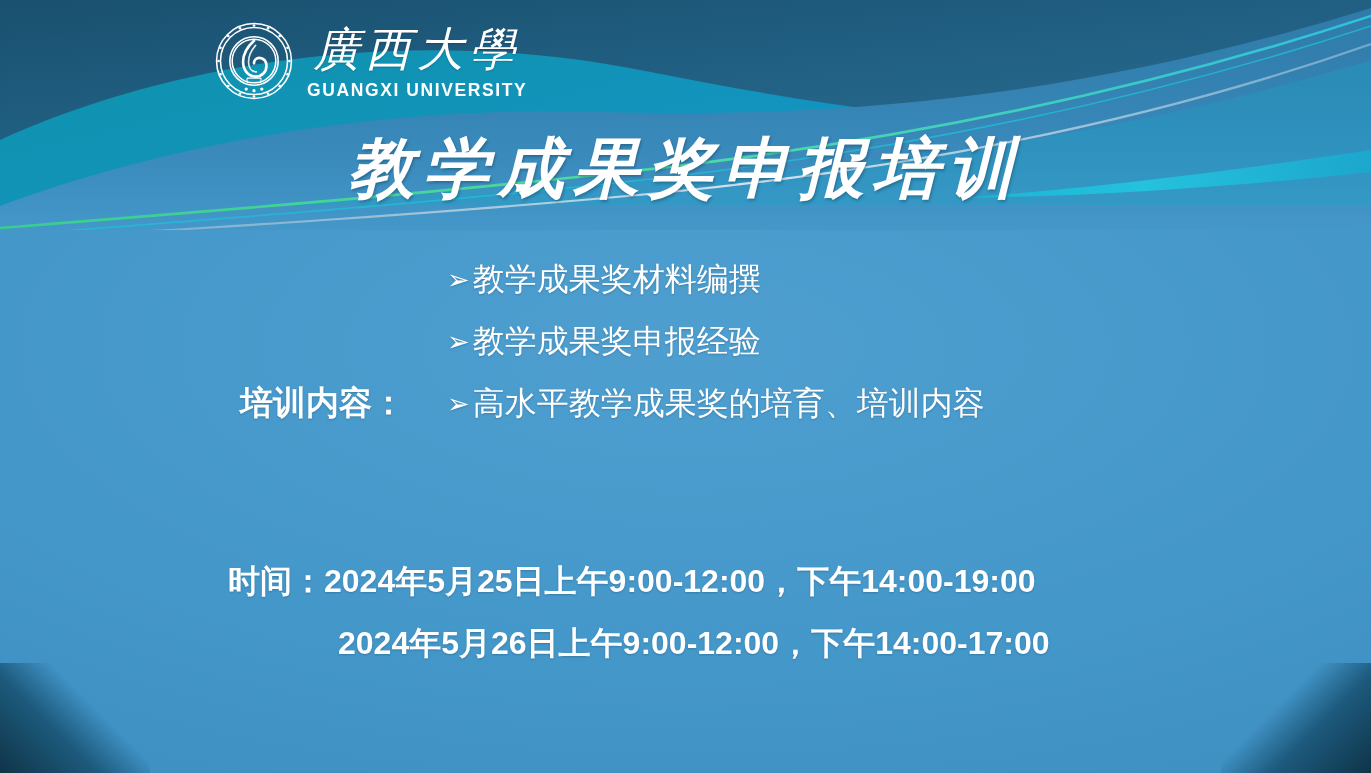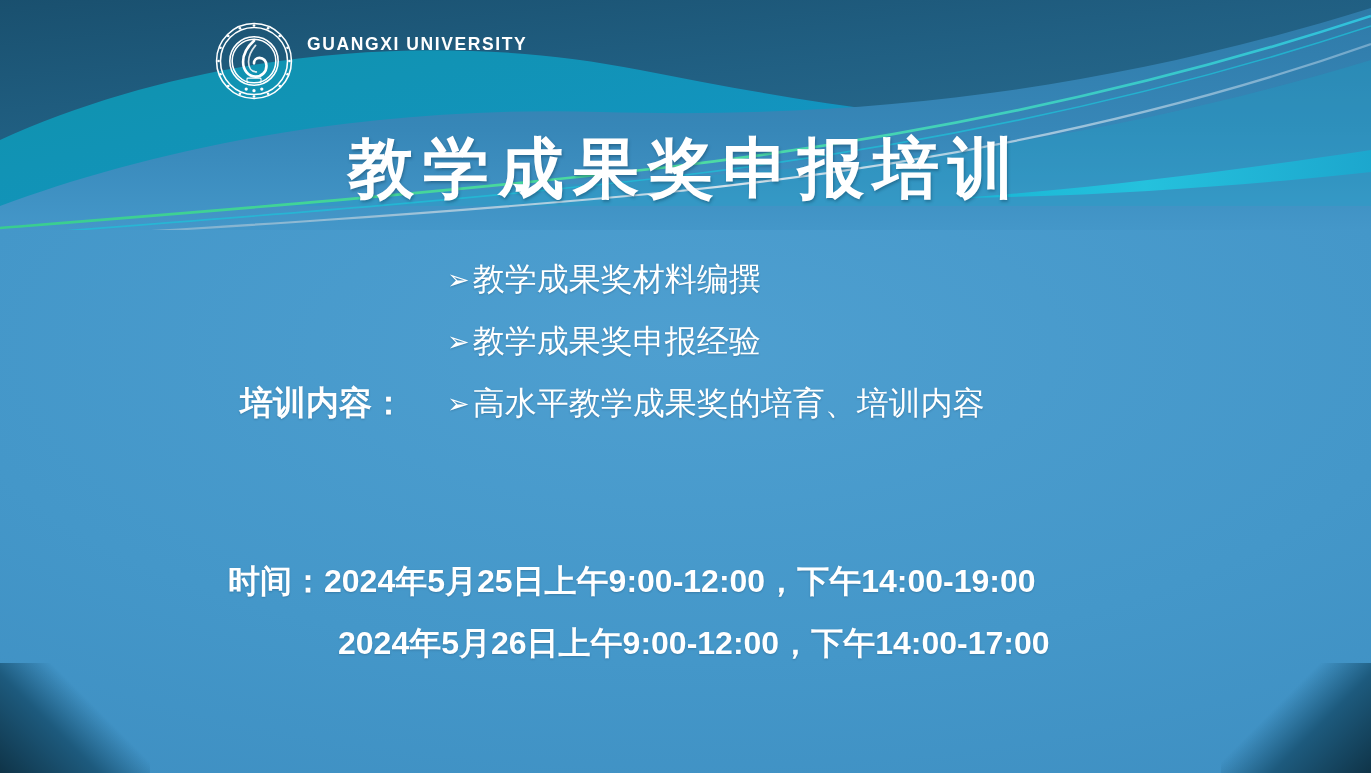--- a/index.html
+++ b/index.html
@@ -85,20 +85,21 @@
     white-space:nowrap;
   }
 
   
   #slide-title {
     position:absolute;
     left:0; top:133px;
     width:1371px;
     text-align:center;
     font-family:"DejaVu Serif","Liberation Serif",serif;
+    font-style:italic;
     font-weight:700;
     font-size:66px;
     line-height:1.08;
     color:#ffffff;
     letter-spacing:9px;
     text-shadow:1px 2px 3px rgba(10,45,70,.35);
     z-index:4;
     white-space:nowrap;
   }
 
@@ -262,20 +263,21 @@
         <rect x="41" y="72" width="18" height="5.5" rx="1" fill="none" stroke="#ffffff" stroke-width="1.4"></rect>
 
         <g fill="#ffffff">
           <circle cx="40" cy="86" r="2.1"></circle>
             <circle cx="50" cy="88" r="2.1"></circle>
             <circle cx="60" cy="86" r="2.1"></circle>
         </g>
       </svg>
     </div>
     <div id="wordmark-col">
+      <div id="wordmark-cn">廣西大學</div>
       <div id="wordmark-en">GUANGXI UNIVERSITY</div>
     </div>
   </div>
 
   <div id="slide-title">教学成果奖申报培训</div>
 
   <div id="content-block">
     <div id="content-label">培训内容：</div>
     <ul id="bullet-list">
         <li class="bullet-row">

